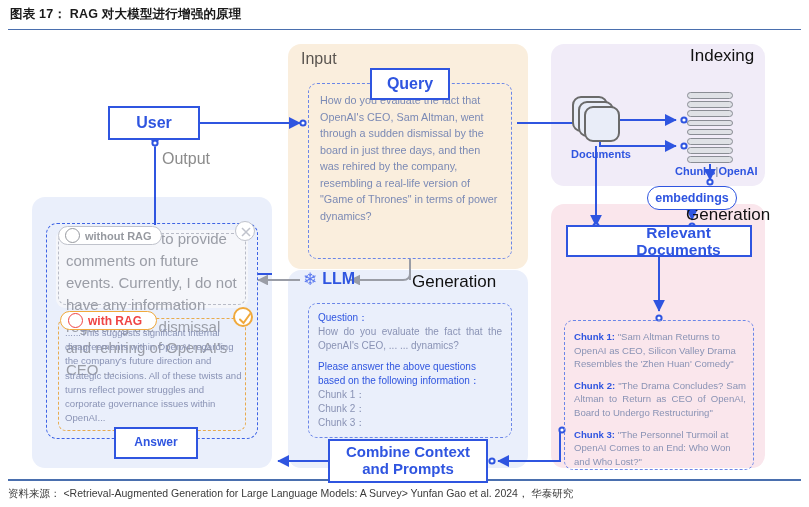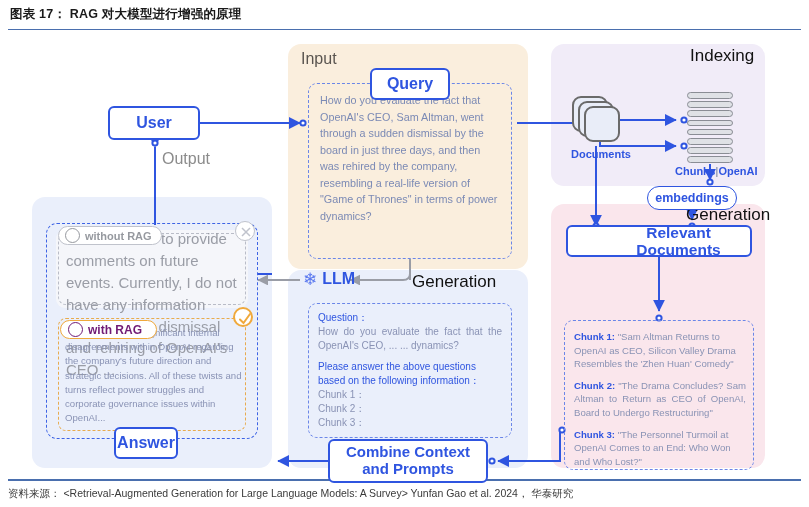--- a/index.html
+++ b/index.html
@@ -58,28 +58,28 @@
   #lbl-input   { left:301px; top:20px; }
   #lbl-index   { left:690px; top:16px; font-size:17px; }
   #lbl-retr    { left:686px; top:175px; font-size:17px; }
   #lbl-gen     { left:412px; top:242px; font-size:17px; }
 
   
   .pill {
     position:absolute;
     background:#ffffff;
     border:2px solid #2f55e0;
-    border-radius:6px;
+    border-radius:0;
     display:flex; align-items:center; justify-content:center;
     color:#2f55e0; font-weight:bold;
     text-align:center; line-height:1.12;
   }
   #box-user   { left:108px; top:76px;  width:92px;  height:34px; font-size:16px; }
   #box-query  { left:370px; top:38px;  width:80px;  height:32px; font-size:16px; z-index:6; }
-  #box-answer { left:114px; top:397px; width:64px;  height:32px; font-size:16px; z-index:6; }
+  #box-answer { left:114px; top:397px; width:84px;  height:32px; font-size:12px; z-index:6; }
   #box-reldoc { left:566px; top:195px; width:186px; height:32px; font-size:15.5px;padding-left:39px; }
   #box-embed  { left:647px; top:156px; width:90px;  height:24px; font-size:12.5px;
                 border-width:1.6px; border-radius:12px; }
   #box-combine{ left:328px; top:409px; width:160px; height:44px; font-size:15px; z-index:6;
                 flex-direction:column; }
 
   
   .dashbox {
     position:absolute;
     border:1.6px dashed #6b86e8;
@@ -134,21 +134,21 @@
   }
   .tag {
     position:absolute; display:flex; align-items:center; gap:5px;
     background:#ffffff; border-radius:11px; padding:1px 9px 1px 6px;
     font-size:11px; font-weight:bold; white-space:nowrap; z-index:7;
   }
   #tag-norag {
     left:58px; top:196px; border:1.4px solid #c0c3cc; color:#96999f;
   }
   #tag-withrag {
-    left:60px; top:290px; border:1.7px solid #f0a93c; color:#701a75;
+    left:60px; top:281px; border:1.7px solid #f0a93c; color:#ef4444;
     font-size:12px; padding:1px 14px 1px 7px;
   }
   #txt-norag {
     position:absolute; left:66px; top:198px; width:174px;
     font-size:15px; line-height:1.46; color:#9a9da6;
   }
   #txt-withrag {
     position:absolute; left:65px; top:296px; width:177px;
     font-size:9.6px; line-height:1.48; color:#8a93b5;
   }

